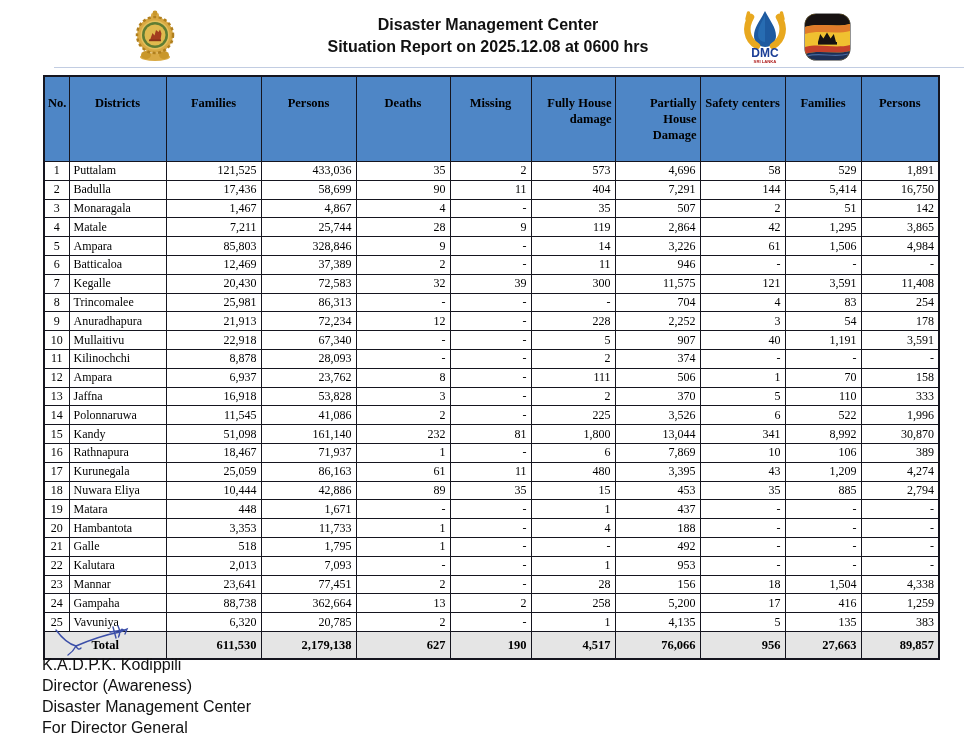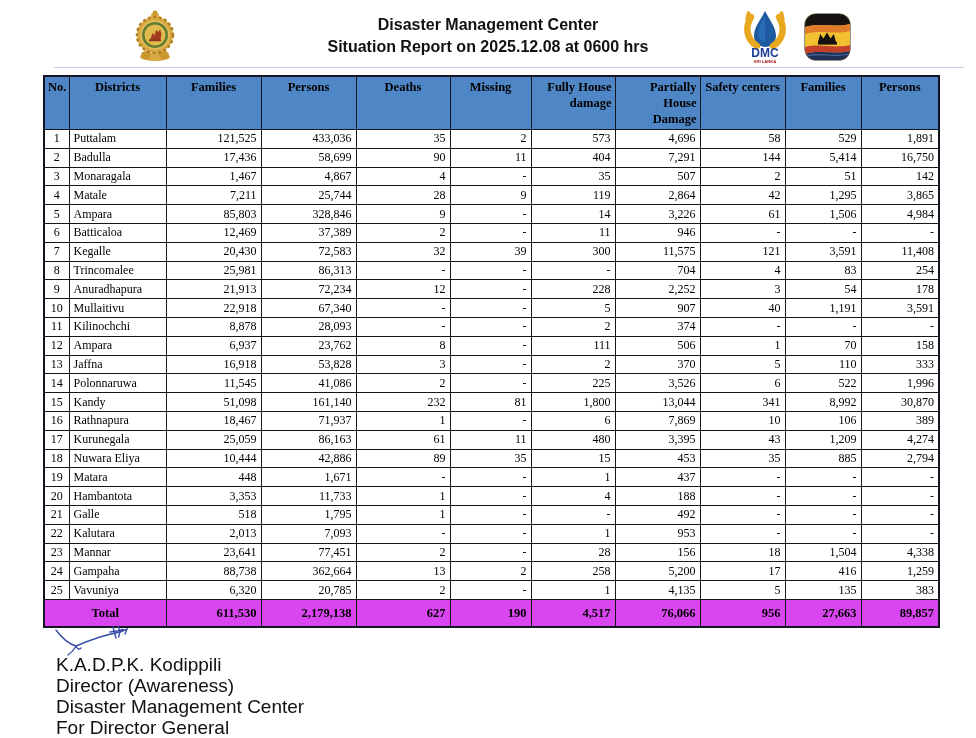--- a/index.html
+++ b/index.html
@@ -18,36 +18,36 @@
               border-top:1px solid #c2cde2; }
 
   
   .report-table { position:absolute; left:43px; top:75px; border-collapse:collapse;
                   table-layout:fixed; width:895px;
                   font-family:"Liberation Serif", serif; }
   .report-table th, .report-table td { border:1px solid #15151f; overflow:hidden; }
   .report-table { border:2px solid #15151f; }
   .report-table thead tr { height:53px; }
   .report-table th { background:#4e86c6; font-weight:bold; font-size:12.5px;
-                     color:#000; vertical-align:top; padding:2px 3px; line-height:1.28; }
+                     color:#000; vertical-align:top; padding:18px 3px; line-height:1.28; }
   .th-center { text-align:center; }
   .th-right  { text-align:right;margin-top:24px; }
   .report-table tbody tr { height:18.8px; }
   .report-table td { font-size:12px; color:#000; white-space:nowrap; padding:0 3px; }
   .c-center { text-align:center; }
   .c-left   { text-align:left; padding-left:4px !important;margin-left:48px; }
   .c-right  { text-align:right; padding-right:4px !important; }
-  .total-row { height:28px !important; background:#d946ef;margin-top:32px; }
+  .total-row { height:28px !important; background:#e5e5e5;margin-top:32px; }
   .total-row td { font-weight:bold; font-size:12.5px; }
 
   
   .signature { position:absolute; left:50px; top:624px; }
   .footer-block { position:absolute; left:42px; top:654px; }
-  .footer-line { font-size:19px; color:#111; line-height:21px;
-                 font-family:"Liberation Sans", sans-serif;margin-left:14px; }
+  .footer-line { font-size:16px; color:#111; line-height:21px;
+                 font-family:"Liberation Sans", sans-serif; }
 </style>
 </head>
 <body>
 
 <div id="page">
 
   <div class="emblem">
     <svg width="54" height="54" viewBox="0 0 54 54">
       <ellipse cx="27" cy="49" rx="15" ry="4" fill="#d9a943"></ellipse>
       <ellipse cx="18" cy="47" rx="5" ry="4" fill="#c9972b"></ellipse>

